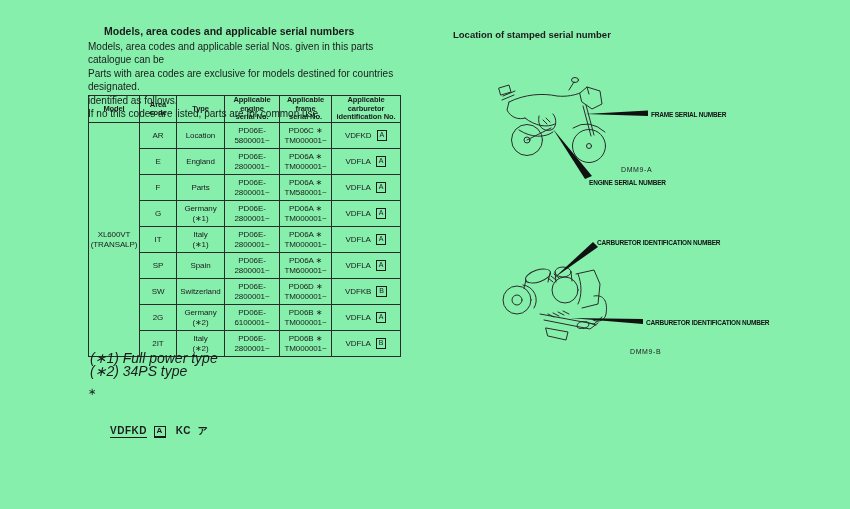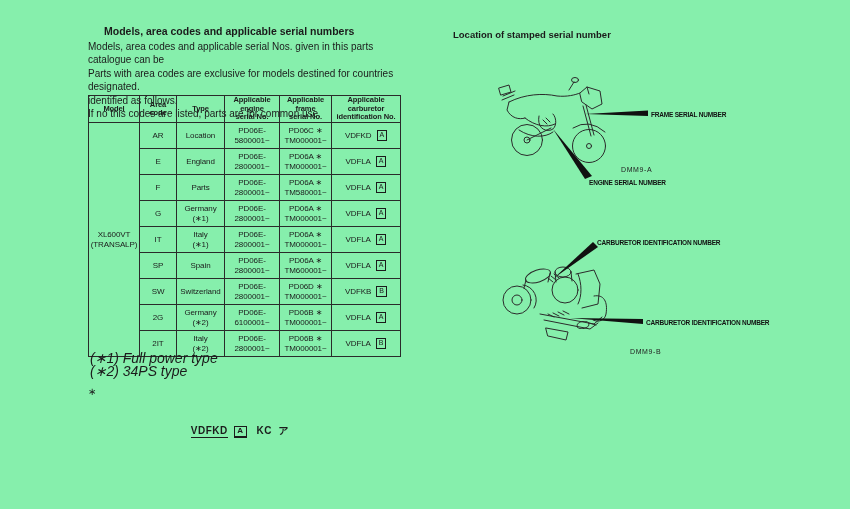--- a/index.html
+++ b/index.html
@@ -20,21 +20,21 @@
   table.serials td{font-size:8px;height:25px;line-height:9.5px;}
   td.model-cell{font-size:8px;}
   .box{
     display:inline-block;border:1px solid #1b1b1b;font-size:7px;line-height:8px;
     padding:0 2px 1px 2px;margin-left:5px;vertical-align:1px;
   }
   .footnotes{font-size:14px;line-height:13px;font-style:italic;}
   .note{font-size:10px;line-height:13.5px;}
   .note-row{display:flex;}
   .note-star{width:12px;flex:0 0 12px;}
-  .example{font-size:10px;font-weight:bold;text-align:center;letter-spacing:0.5px;}
+  .example{font-size:10px;font-weight:bold;letter-spacing:0.5px;}
   .u{border-bottom:1.5px solid #1b1b1b;padding-bottom:1px;}
   .example .box{font-size:8px;padding:0 2px 1px 2px;margin-left:0;}
   svg text.fig-label{font-family:"Liberation Sans",sans-serif;font-size:6.5px;font-weight:bold;letter-spacing:-0.2px;fill:#111;}
   svg text.fig-caption{font-family:"Liberation Sans",sans-serif;font-size:7px;letter-spacing:0.6px;fill:#222;}
   svg .ln{fill:none;stroke:#2b2b2b;stroke-width:1;stroke-linecap:round;stroke-linejoin:round;}
   svg .ld{fill:#111;stroke:none;}
 </style>
 </head>
 <body>
 

